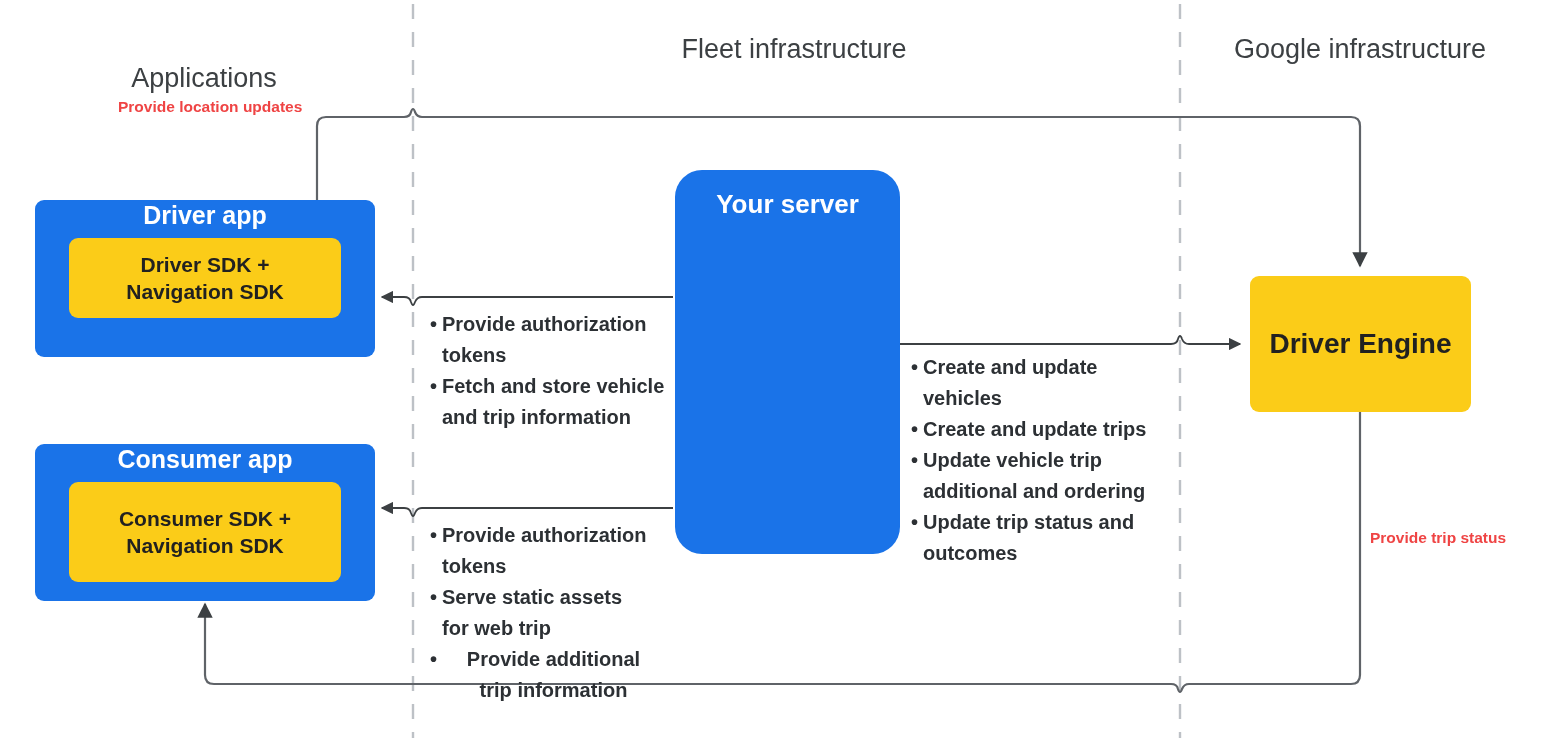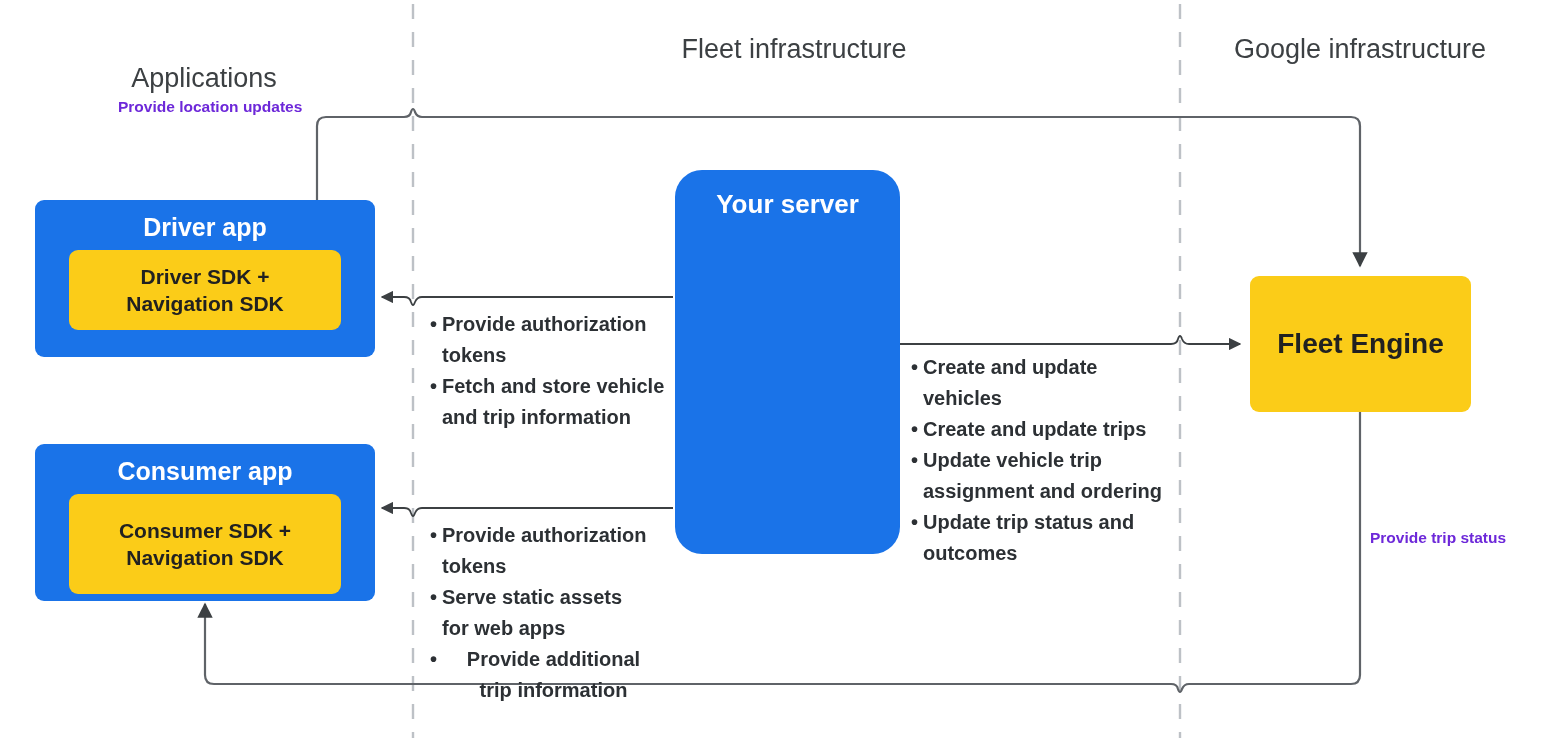--- a/index.html
+++ b/index.html
@@ -39,21 +39,21 @@
   .node {
     position: absolute;
     box-sizing: border-box;
     border-radius: 9px;
     display: flex;
     flex-direction: column;
     align-items: center;
   }
   .node.app {
     background: #1a73e8;
-    padding-top: 12px;
+    padding-top: 0;
   }
   .node-title {
     font-size: 25px;
     font-weight: bold;
     color: #ffffff;
     line-height: 1.25;
     text-align: center;
     white-space: nowrap;
   }
   .sdk-box {
@@ -79,21 +79,21 @@
     font-weight: bold;
     color: #212121;
     white-space: nowrap;
     text-align: center;
   }
 
   .edge-label {
     position: absolute;
     font-size: 15.5px;
     font-weight: bold;
-    color: #6d28d9;
+    color: #ef4444;
     line-height: 1.55;
     white-space: nowrap;
   }
   .bullets {
     position: absolute;
     font-size: 20px;
     font-weight: bold;
     color: #2c3034;
     line-height: 1.55;
     list-style: none;
@@ -191,45 +191,45 @@
     <div class="node-title">Consumer app</div>
     <div class="sdk-box" style="width:272px; height:100px; margin-top:7px; white-space:pre-line;">Consumer SDK +
 Navigation SDK</div>
   </div>
 
   <div class="node app" style="left:675px; top:170px; width:225px; height:384px; padding-top:18px;border-radius:27px;">
     <div class="node-title" style="font-size:26px;">Your server</div>
   </div>
 
   <div class="node engine" style="left:1250px; top:276px; width:221px; height:136px;">
-    <div class="engine-title">Fleet Engine</div>
+    <div class="engine-title">Driver Engine</div>
   </div>
 
   <div class="edge-label" style="left:118px; top:95px;">Provide location updates</div>
 
   <div class="edge-label" style="left:1370px; top:526px;">Provide trip status</div>
 
   <ul class="bullets" style="left:430px; top:309px; width:235px;">
     <li style="white-space:pre-line;">Provide authorization
 tokens</li>
     <li style="white-space:pre-line;">Fetch and store vehicle
 and trip information</li>
   </ul>
 
   <ul class="bullets" style="left:430px; top:520px; width:235px;">
     <li style="white-space:pre-line;">Provide authorization
 tokens</li>
     <li style="white-space:pre-line;">Serve static assets
-for web apps</li>
+for web trip</li>
     <li style="white-space:pre-line;text-align:center;">Provide additional
 trip information</li>
   </ul>
 
   <ul class="bullets" style="left:911px; top:352px; width:260px;">
     <li style="white-space:pre-line;">Create and update vehicles</li>
     <li style="white-space:pre-line;">Create and update trips</li>
     <li style="white-space:pre-line;">Update vehicle trip
-assignment and ordering</li>
+additional and ordering</li>
     <li style="white-space:pre-line;">Update trip status and
 outcomes</li>
   </ul>
 
 </div>
 
 </body></html>

